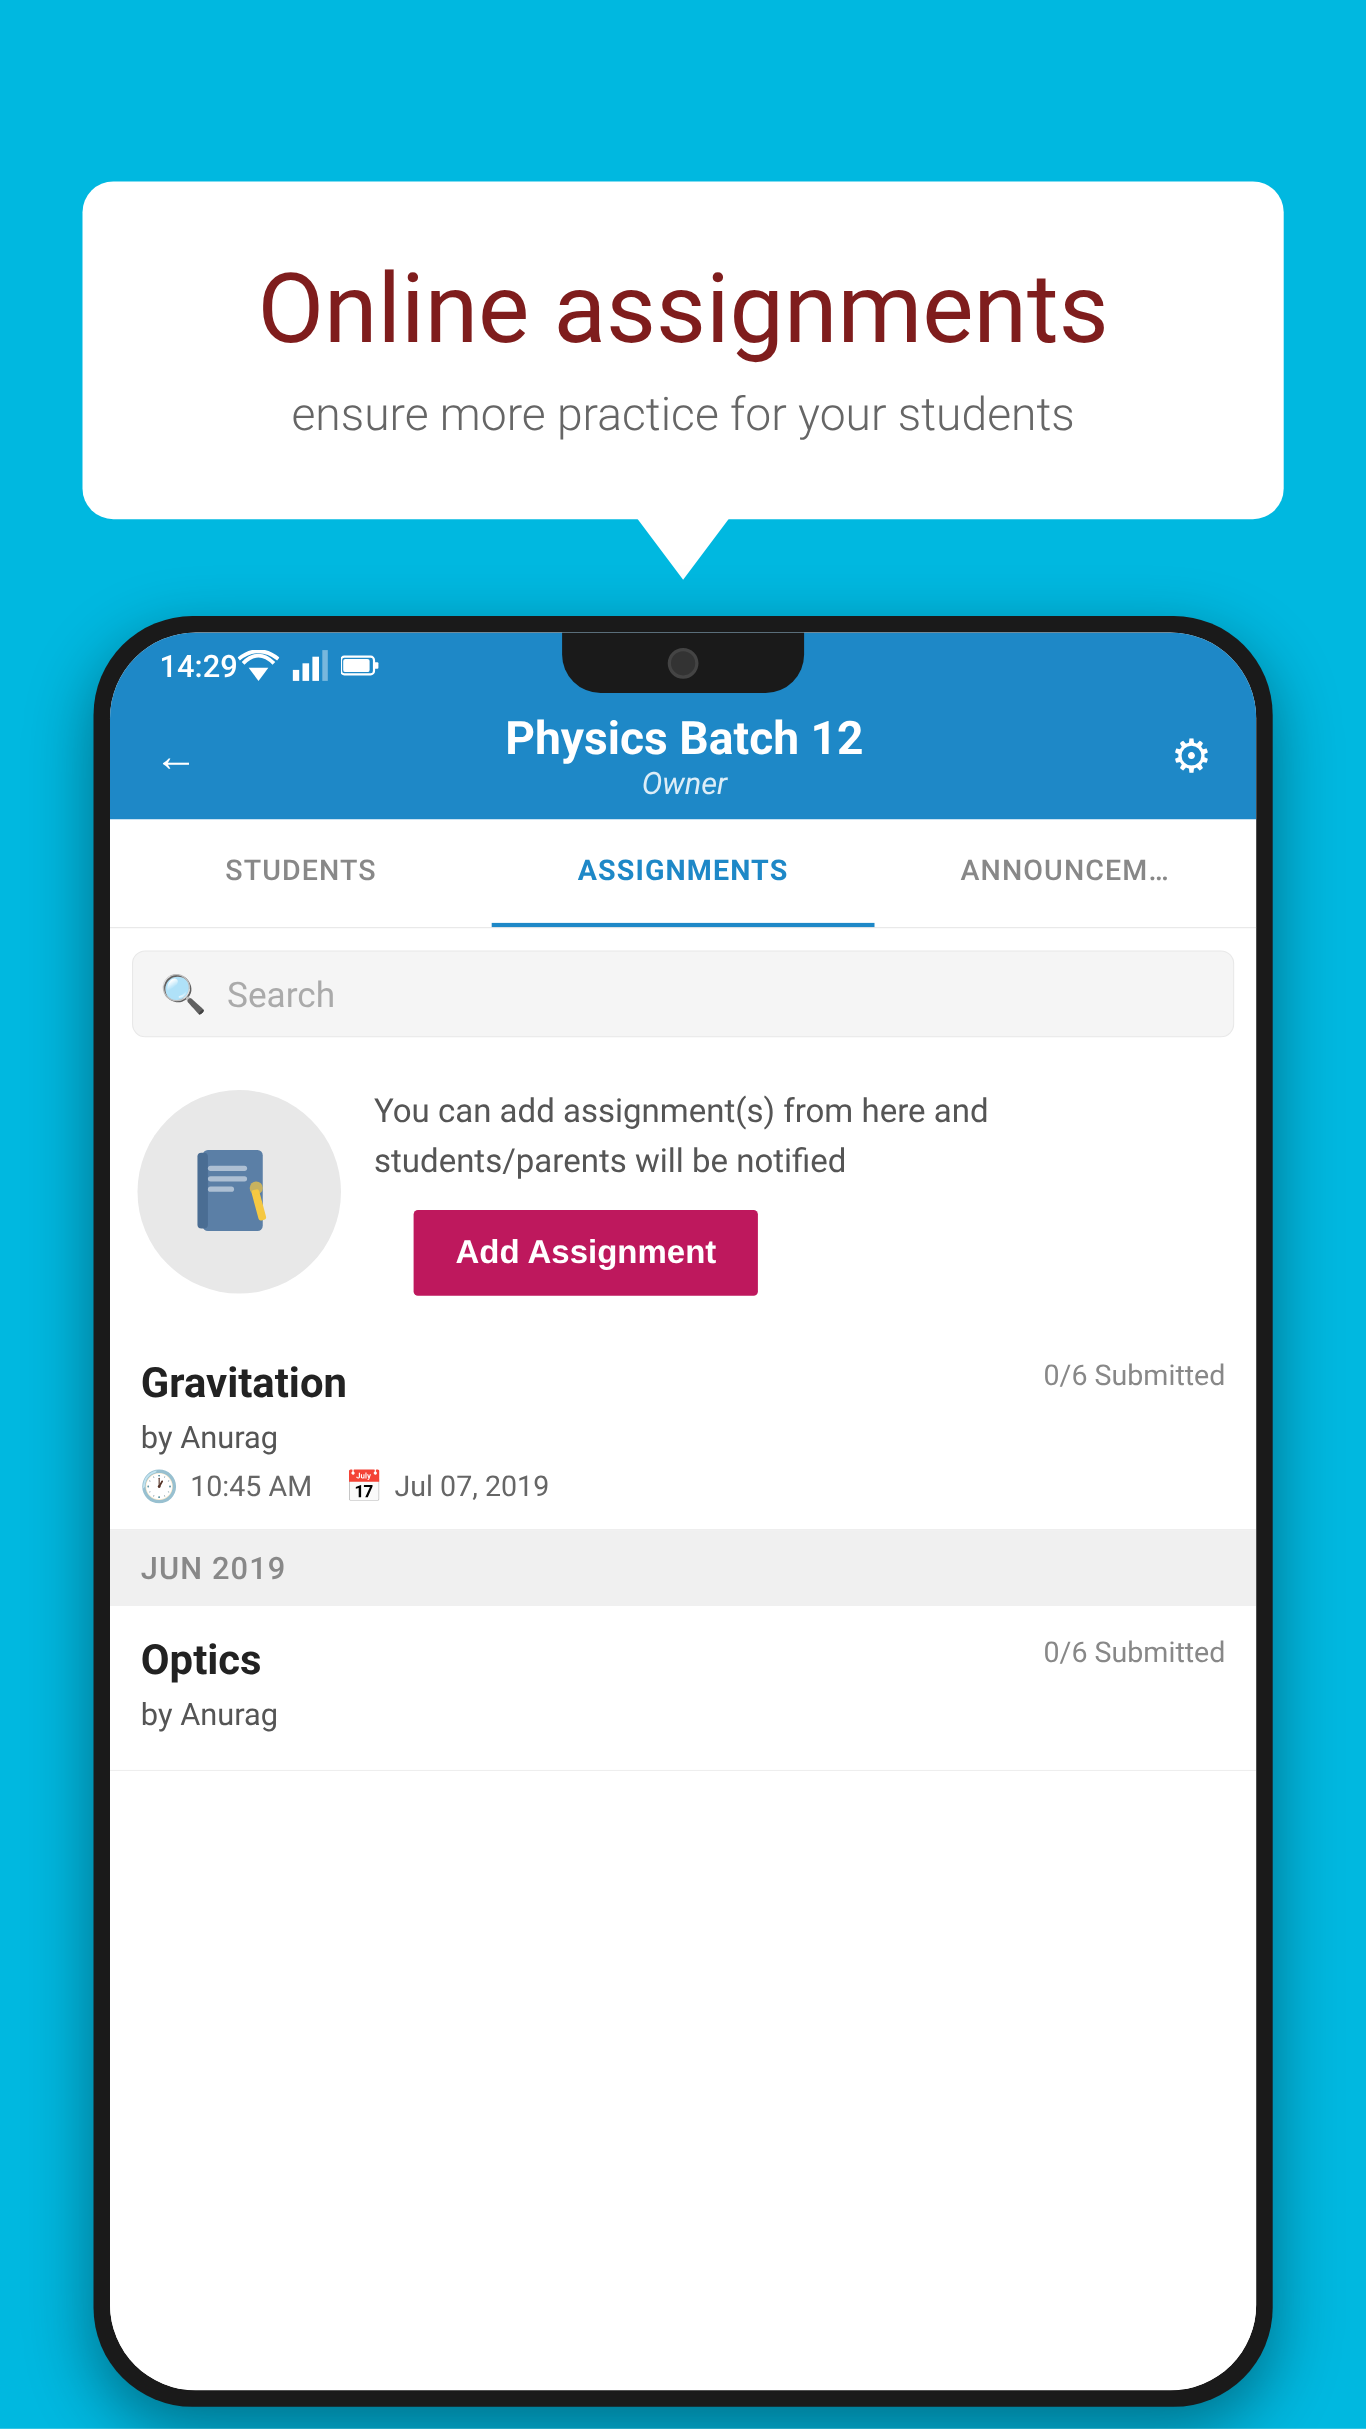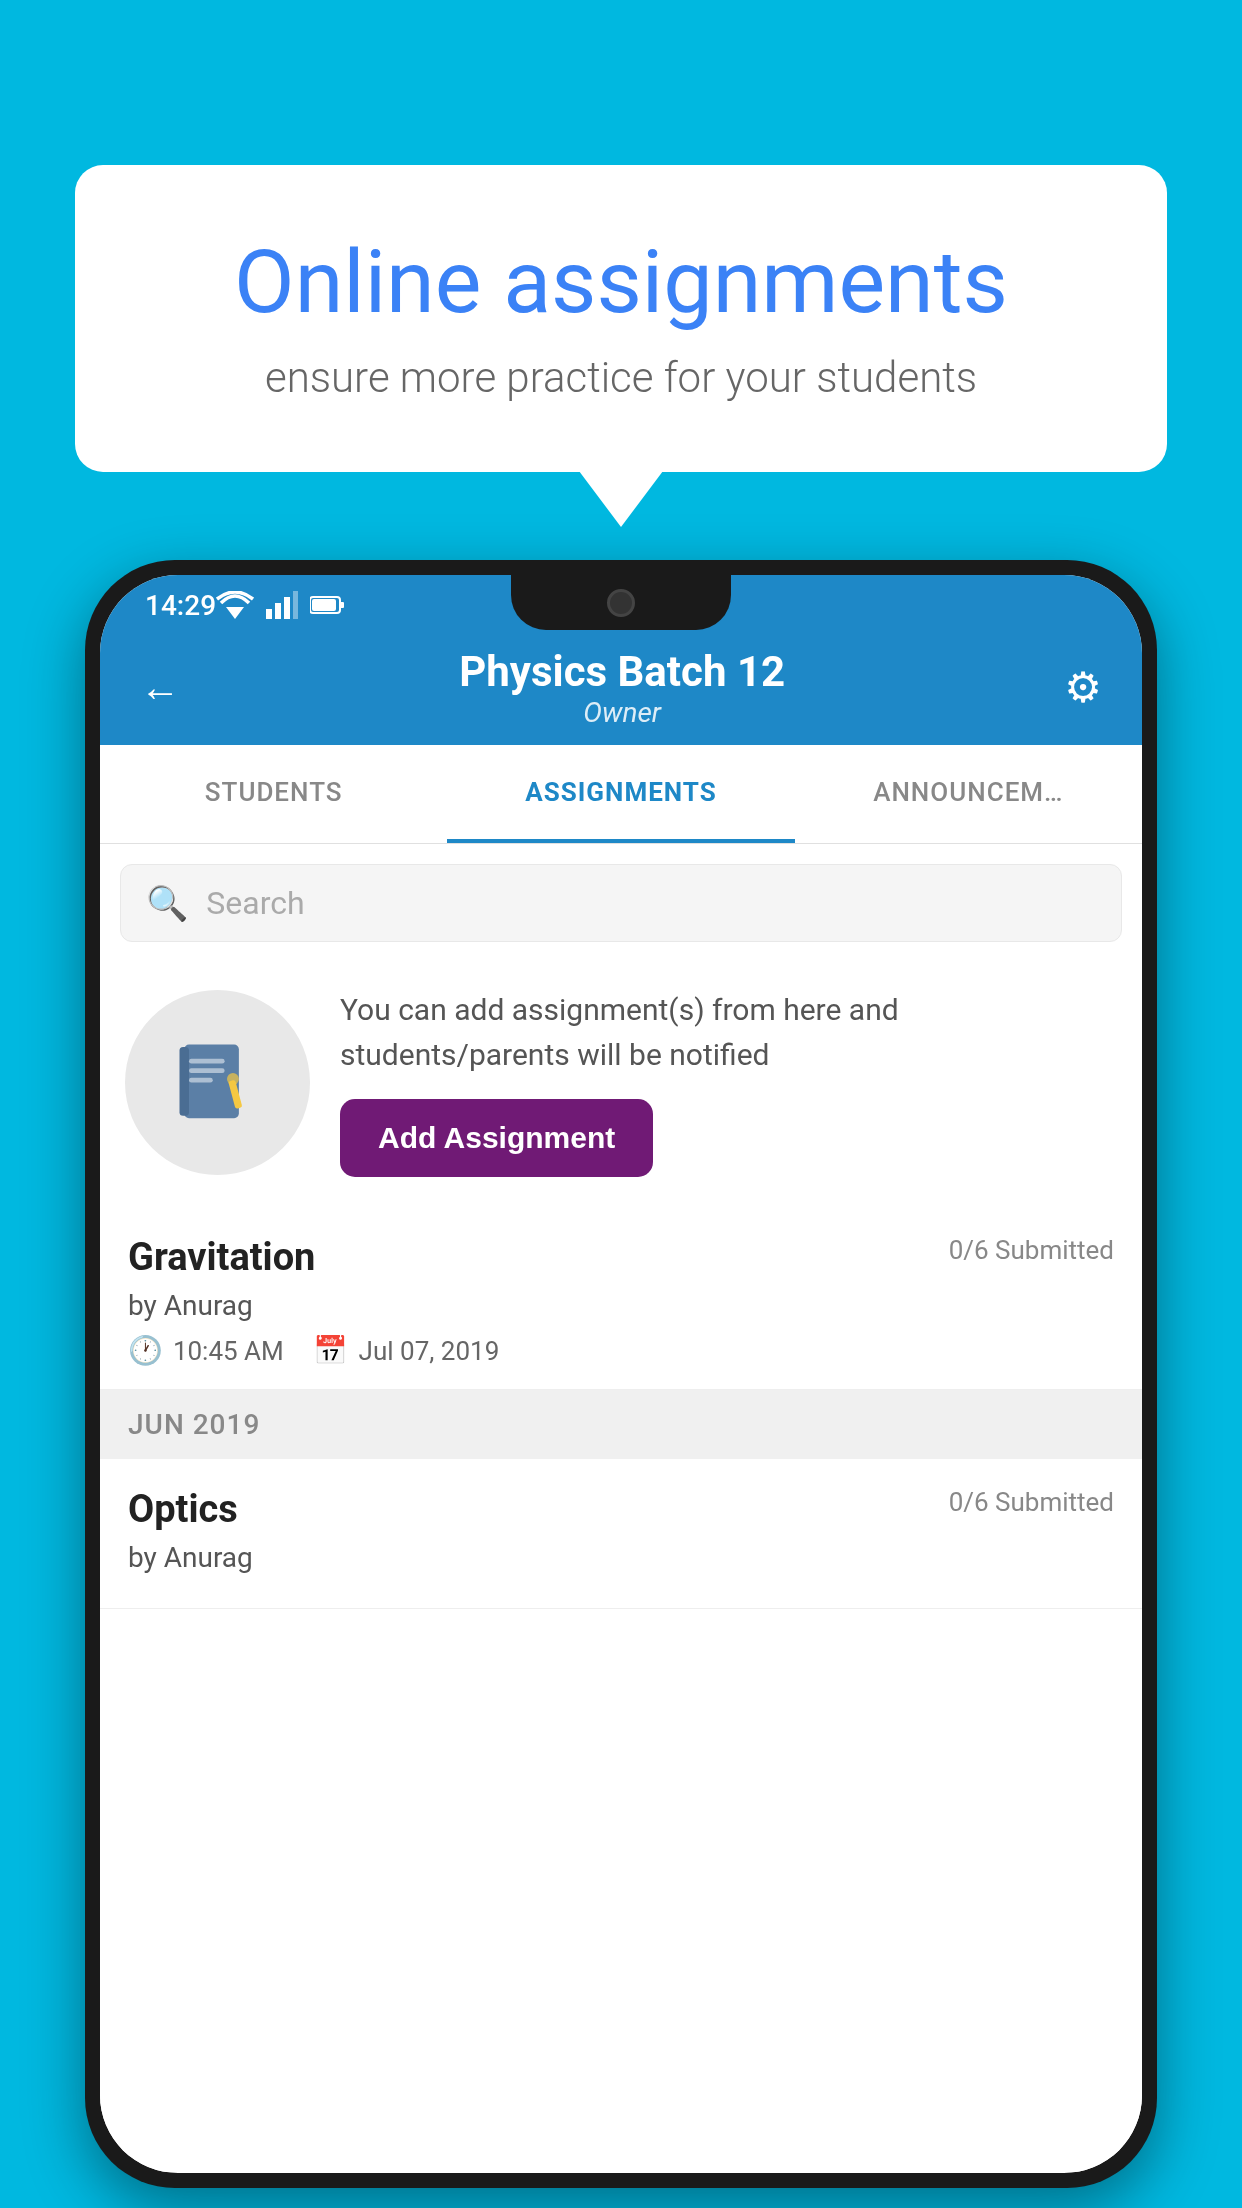--- a/index.html
+++ b/index.html
@@ -31,21 +31,21 @@
       left: 50%;
       transform: translateX(-50%);
       width: 0;
       height: 0;
       border-left: 45px solid transparent;
       border-right: 45px solid transparent;
       border-top: 60px solid white;
     }
     .speech-bubble-title {
       font-size: 88px;
-      color: #3b82f6;
+      color: #7f1d1d;
       font-weight: 400;
       margin-bottom: 20px;
     }
     .speech-bubble-subtitle {
       font-size: 42px;
       color: #666;
       font-weight: 300;
     }
 
     
@@ -241,28 +241,29 @@
     }
 
     .promo-description {
       font-size: 30px;
       color: #555;
       line-height: 1.5;
       margin-bottom: 22px;
     }
 
     .add-assignment-btn {
-      background: #701a75;
+      background: #be185d;
       color: white;
       border: none;
-      border-radius: 15px;
+      border-radius: 4px;
       padding: 22px 38px;
       font-size: 30px;
       font-weight: 600;
       cursor: pointer;
+      margin-left: 36px;
     }
 
     
     .section-header {
       background: #f0f0f0;
       padding: 18px 28px;
       font-size: 28px;
       color: #888;
       font-weight: 500;
       letter-spacing: 1px;

